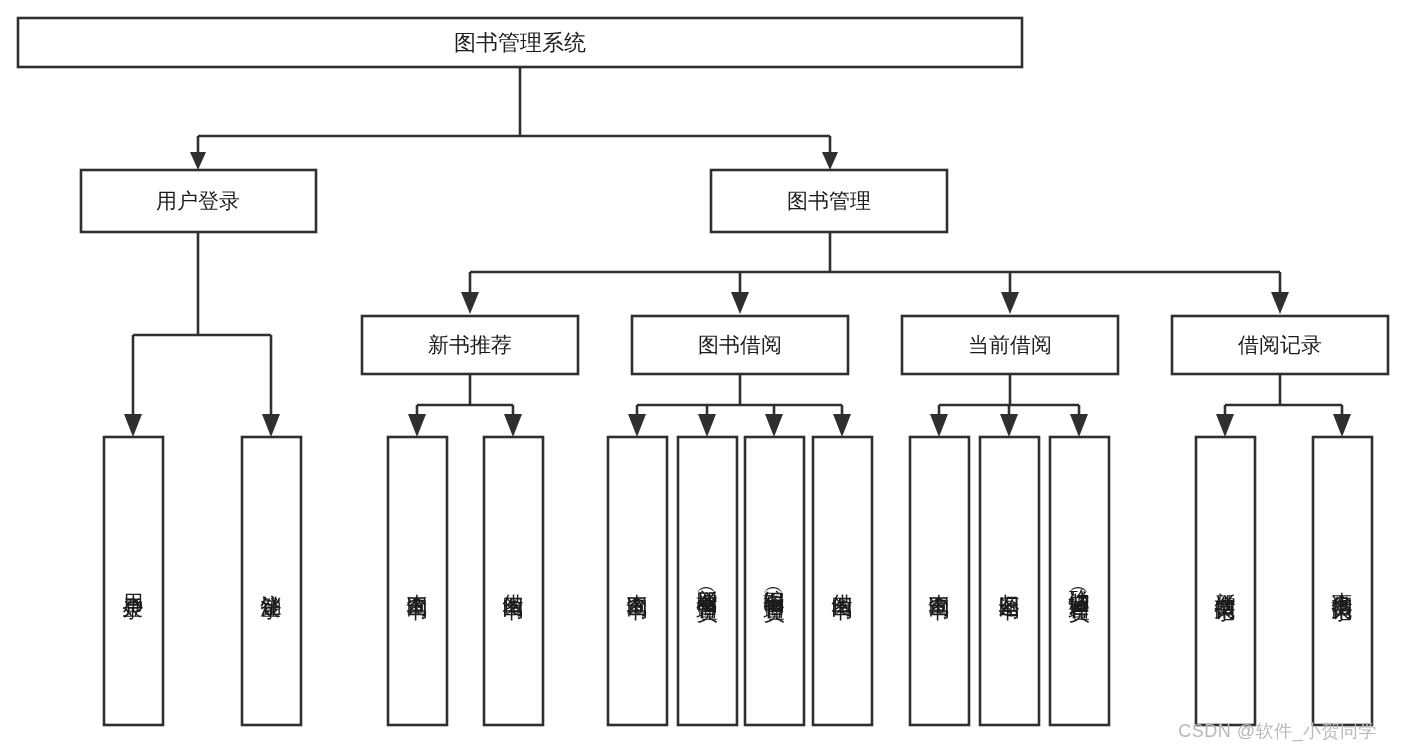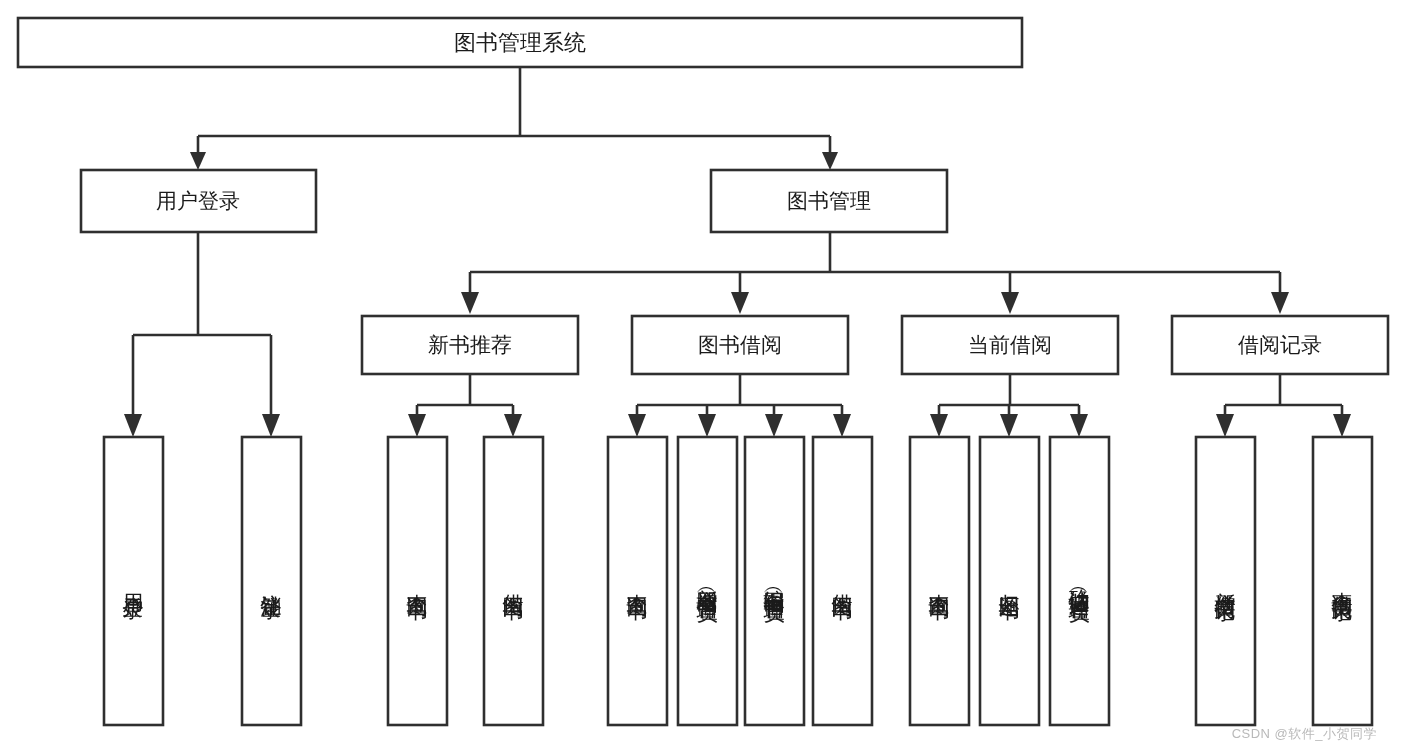--- a/index.html
+++ b/index.html
@@ -65,21 +65,21 @@
     align-items: center;
     justify-content: center;
     white-space: nowrap;
     pointer-events: none;
   }
   .watermark {
     position: absolute;
     right: 8px;
     bottom: 4px;
     font-family: "Liberation Sans", "DejaVu Sans", sans-serif;
-    font-size: 13px;
+    font-size: 18px;
     color: #b9b9b9;
     letter-spacing: 0.5px;
     user-select: none;
   }
 </style>
 </head>
 <body>
 
 <div id="diagram-root">
 

